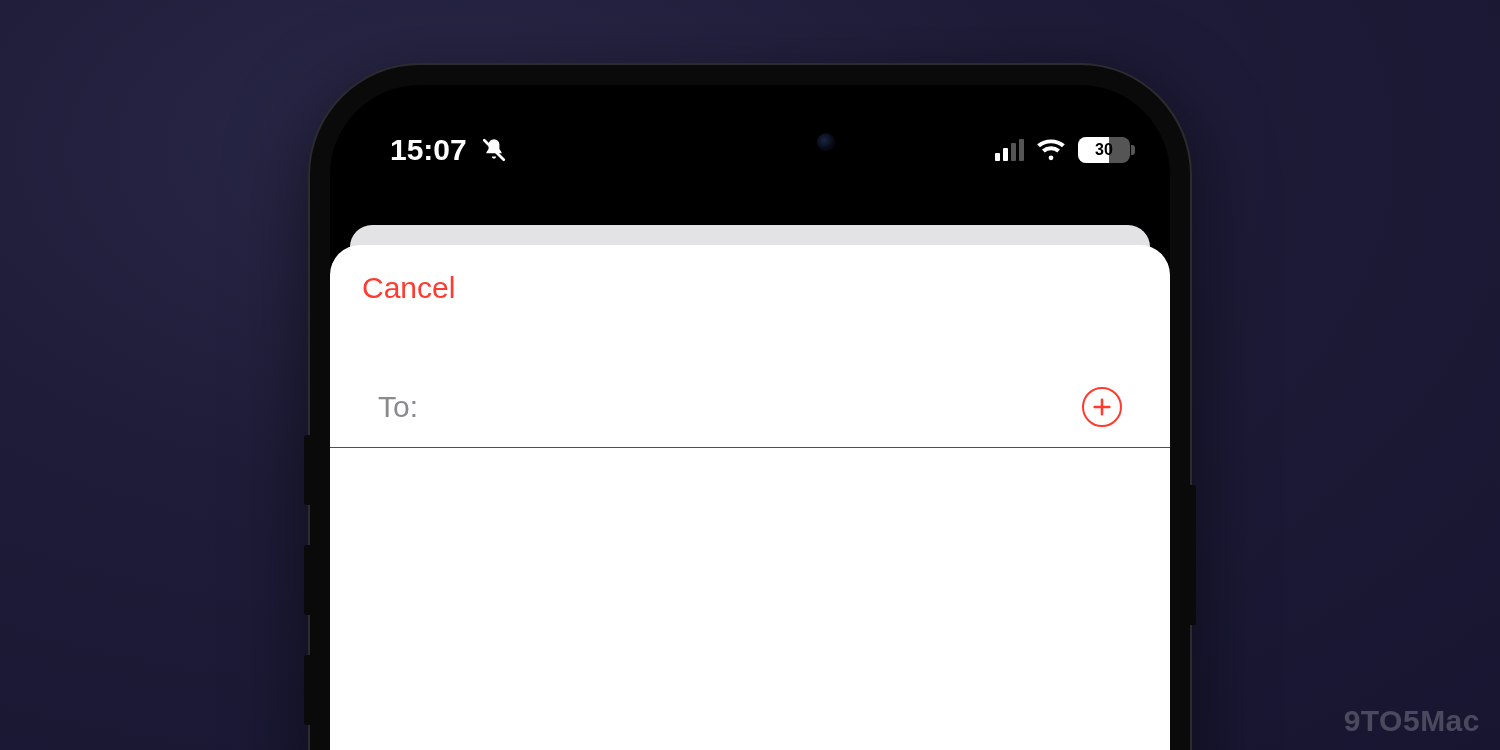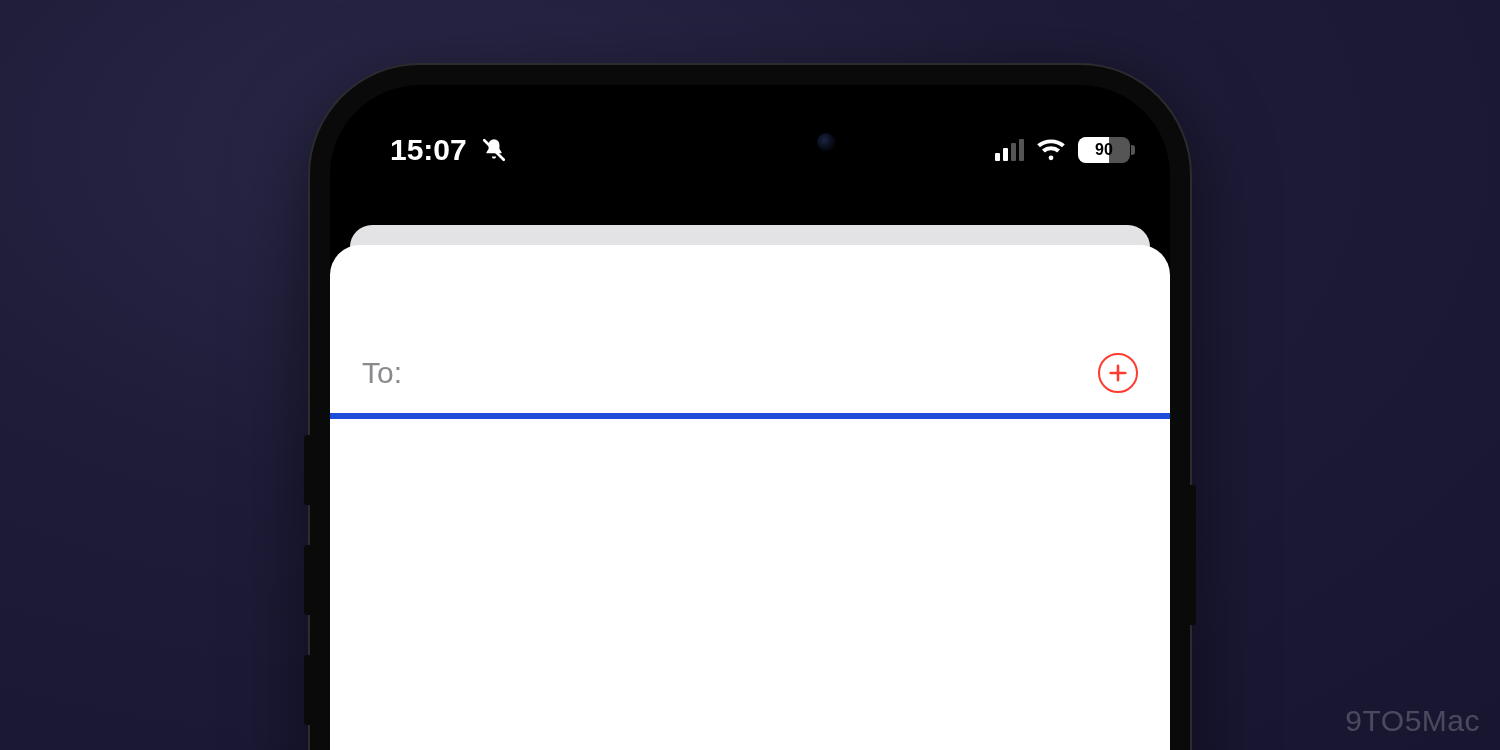--- a/index.html
+++ b/index.html
@@ -10,21 +10,21 @@
     font-family: -apple-system, "SF Pro Text", "Helvetica Neue", Helvetica, Arial, sans-serif;
     overflow: hidden;
     position: relative;
   }
   .watermark {
     position: absolute;
     right: 20px;
     bottom: 12px;
     color: rgba(255,255,255,0.22);
     font-size: 30px;
-    font-weight: 400;
+    font-weight: 700;
     letter-spacing: 0.5px;
     margin-top: 44px;
   }
   .phone {
     position: absolute;
     top: 65px;
     left: 50%;
     transform: translateX(-50%);
     width: 880px;
     height: 1800px;
@@ -167,22 +167,22 @@
     font-size:30px;
     font-weight:600;
     color:#000;
     text-align:center;
     flex:1;
   }
   .to-row {
     margin-top:36px;
     display:flex;
     align-items:center;
-    padding:20px 32px;
-    border-bottom:6px solid #1d4ed8;
+    padding:20px 48px;
+    border-bottom:1px solid #1d4ed8;
   }
   .to-label {
     font-size:30px;
     color:#8a8a8e;
     margin-right:14px;
   }
   .to-input {
     flex:1;
     border:none;
     outline:none;
@@ -226,29 +226,30 @@
             <span></span>
             <span></span>
         </span>
         <span class="wifi-icon">
           <svg viewBox="0 0 24 20" fill="#fff">
               <path d="M12 18.5a2 2 0 1 0 0-4 2 2 0 0 0 0 4zM4.5 9.5a12 12 0 0 1 15 0l-2.3 2.5a8.5 8.5 0 0 0-10.4 0L4.5 9.5zM.5 5.3a18 18 0 0 1 23 0l-2.3 2.4a14.5 14.5 0 0 0-18.4 0L.5 5.3z"></path>
             </svg>
         </span>
         <span class="battery">
           <span class="battery-fill" style="width: 60%;"></span>
-          <span class="battery-label">90</span>
+          <span class="battery-label">30</span>
         </span>
       </div>
     </div>
 
     <div class="sheet-stack">
       <div class="sheet-behind"></div>
       <div class="sheet">
         <div class="nav-bar">
+          <div class="nav-left">Cancel</div>
         </div>
         <div class="to-row">
           <span class="to-label">To:</span>
           <input class="to-input" type="text" value="" style="">
           <div class="add-btn">
             <svg viewBox="0 0 24 24">
                 <path d="M12 4v16M4 12h16" stroke="#ff3b30" stroke-width="2.8" stroke-linecap="round" fill="none"></path>
               </svg>
           </div>
         </div>

